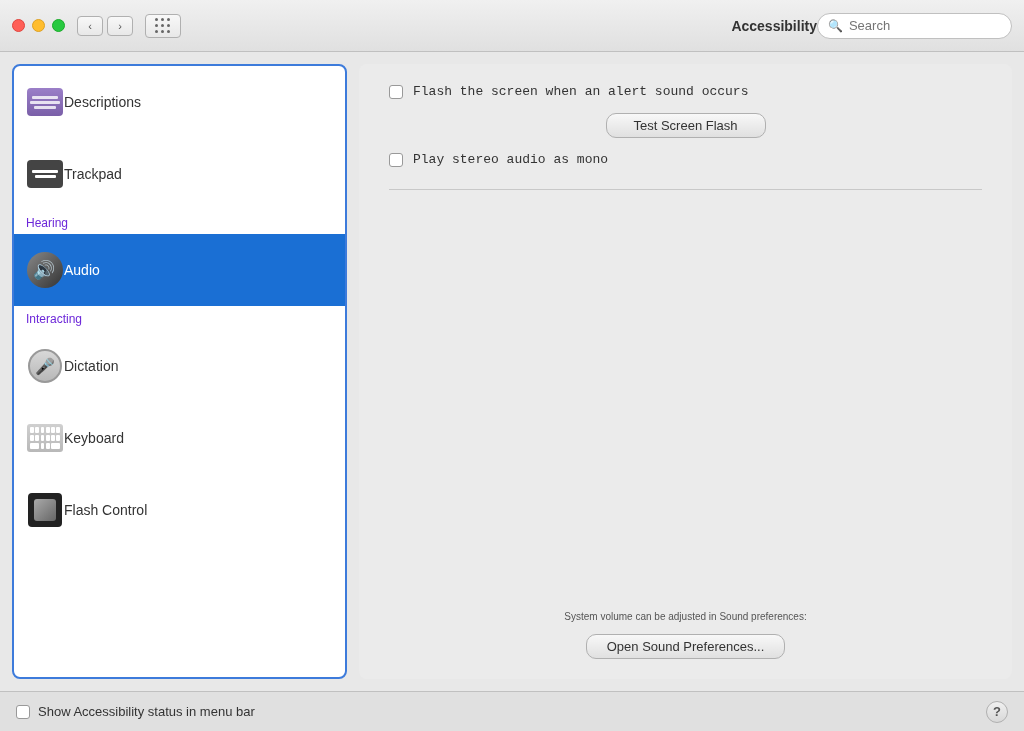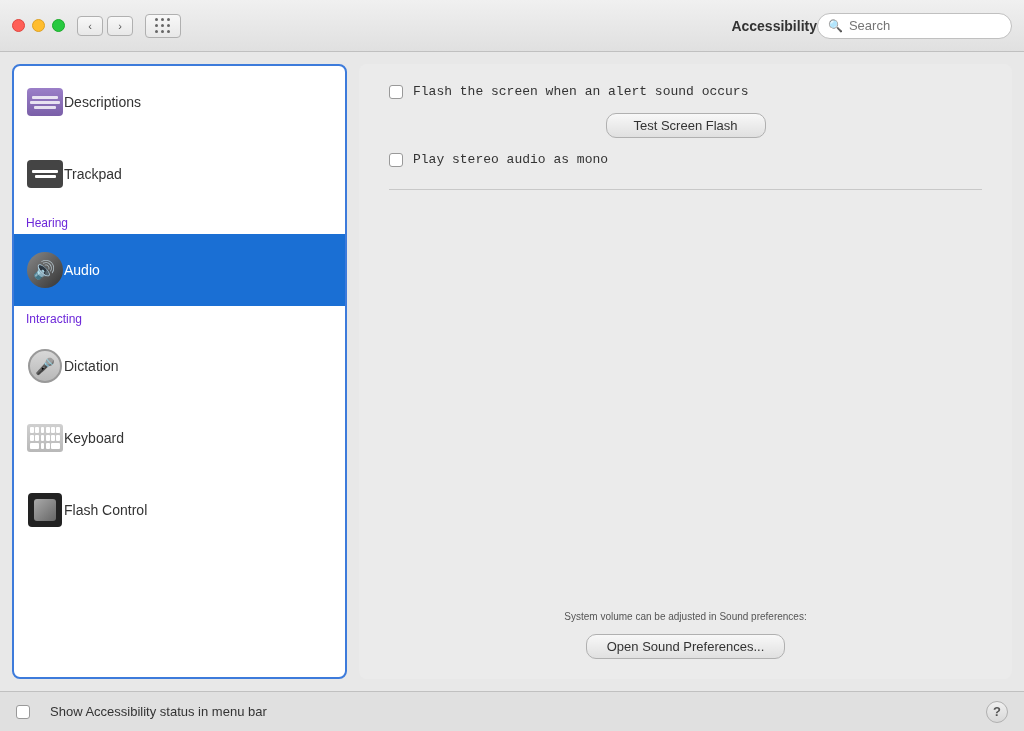--- a/index.html
+++ b/index.html
@@ -357,21 +357,21 @@
       background: #e0e0e0;
       border-top: 1px solid #c0c0c0;
       display: flex;
       align-items: center;
       padding: 0 16px;
       flex-shrink: 0;
     }
     .show-status-row {
       display: flex;
       align-items: center;
-      gap: 20px;
+      gap: 8px;
       flex: 1;
     }
     .help-btn {
       width: 22px;
       height: 22px;
       border-radius: 50%;
       background: linear-gradient(to bottom, #f0f0f0, #d8d8d8);
       border: 1px solid #b0b0b0;
       display: flex;
       align-items: center;

